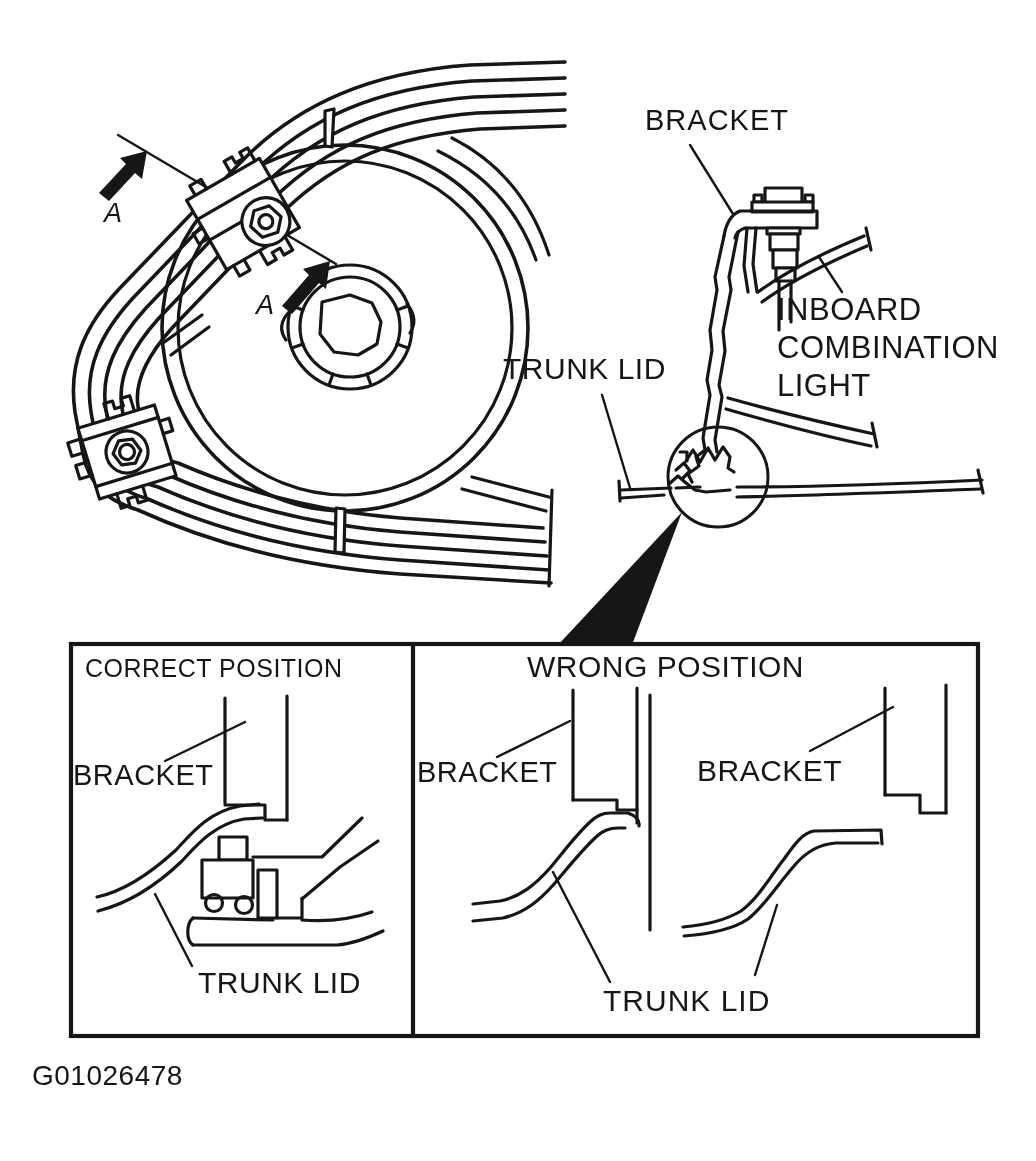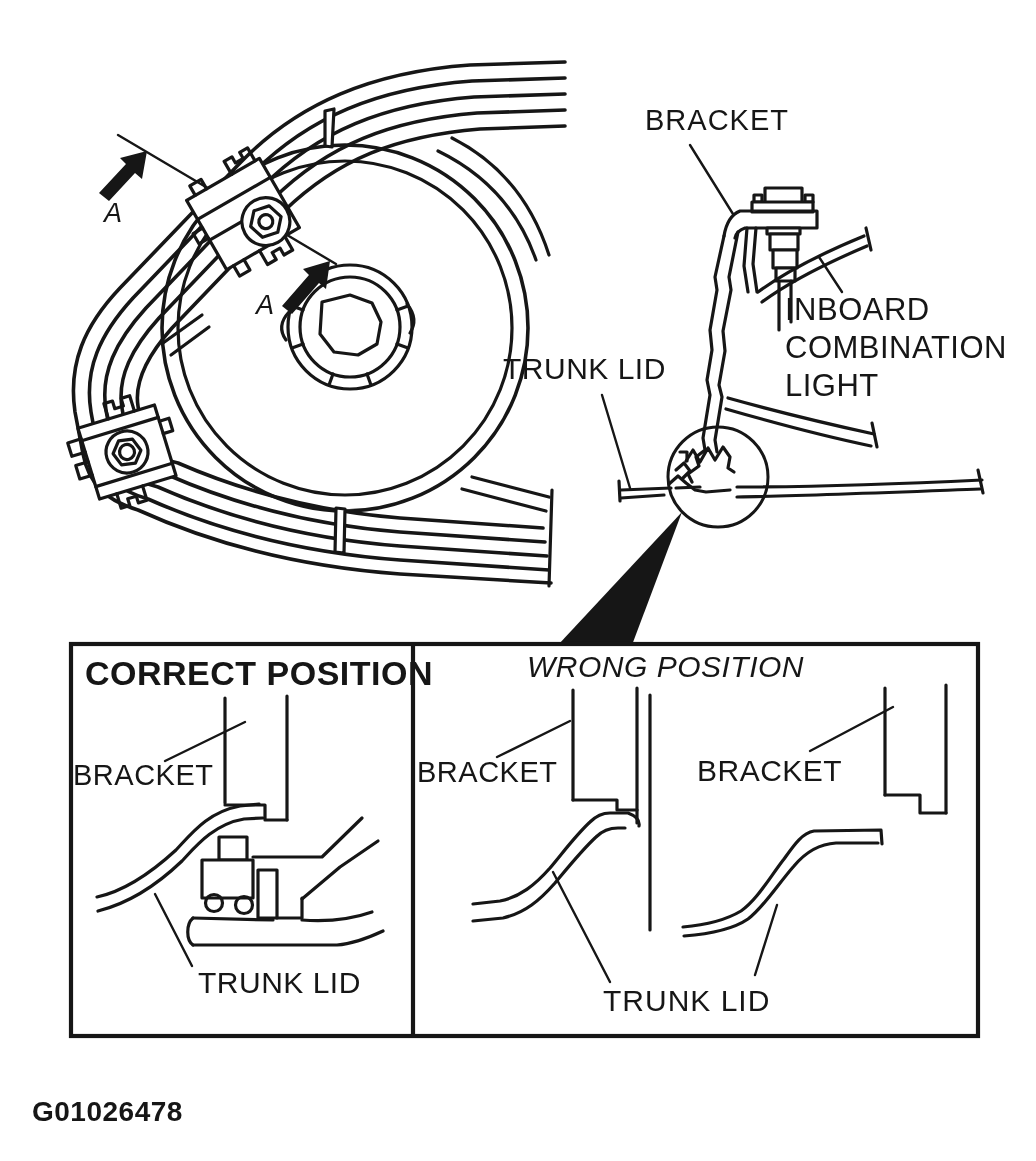--- a/index.html
+++ b/index.html
@@ -13,23 +13,23 @@
   .s  { stroke:var(--ink); fill:none; stroke-width:3.6; stroke-linecap:round; stroke-linejoin:round; }
   .m  { stroke:var(--ink); fill:none; stroke-width:3.2; stroke-linecap:round; stroke-linejoin:round; }
   .t  { stroke:var(--ink); fill:none; stroke-width:2.4; stroke-linecap:round; stroke-linejoin:round; }
   .w  { fill:var(--paper); }
   .b  { fill:var(--ink); stroke:none; }
   .bd { stroke:var(--ink); fill:none; stroke-width:4.2; stroke-linejoin:miter; }
   .lbl {
     position:absolute; color:var(--ink); white-space:nowrap;
     letter-spacing:0.5px; line-height:1.12; font-weight:400;
   }
-  .lbl.wrap { white-space:normal;margin-left:8px; }
+  .lbl.wrap { white-space:normal; }
   .italic { font-style:italic; }
-  .bold { font-weight:700;margin-top:36px; }
+  .bold { font-weight:400; }
 </style>
 </head>
 <body>
 
 <div id="stage">
 
   <svg width="1036" height="1161" viewBox="0 0 1036 1161">
 
     <g>
 
@@ -208,22 +208,22 @@
     </g>
   </svg>
 
   <div class="lbl italic" style="left:104px; top:198px; font-size:27px;">A</div>
   <div class="lbl italic" style="left:256px; top:290px; font-size:27px;">A</div>
 
   <div class="lbl" style="left:645px; top:104px; font-size:29px; letter-spacing:1px;">BRACKET</div>
   <div class="lbl" style="left:503px; top:352px; font-size:30px;">TRUNK LID</div>
   <div class="lbl wrap" style="left:777px; top:291px; font-size:31px; width:250px; line-height:38px;">INBOARD COMBINATION LIGHT</div>
 
-  <div class="lbl" style="left:85px; top:654px; font-size:34px;font-weight:bold;">CORRECT POSITION</div>
-  <div class="lbl" style="left:527px; top:650px; font-size:30px;font-style:italic;">WRONG POSITION</div>
+  <div class="lbl" style="left:85px; top:654px; font-size:25px;">CORRECT POSITION</div>
+  <div class="lbl" style="left:527px; top:650px; font-size:30px;">WRONG POSITION</div>
 
   <div class="lbl" style="left:73px; top:759px; font-size:29px;">BRACKET</div>
   <div class="lbl" style="left:198px; top:966px; font-size:30px;">TRUNK LID</div>
 
   <div class="lbl" style="left:417px; top:756px; font-size:29px;">BRACKET</div>
   <div class="lbl" style="left:697px; top:754px; font-size:30px;">BRACKET</div>
   <div class="lbl" style="left:603px; top:984px; font-size:30px; letter-spacing:1px;">TRUNK LID</div>
 
   <div class="lbl bold" style="left:32px; top:1060px; font-size:28px; letter-spacing:0.5px;">G01026478</div>
 </div>

